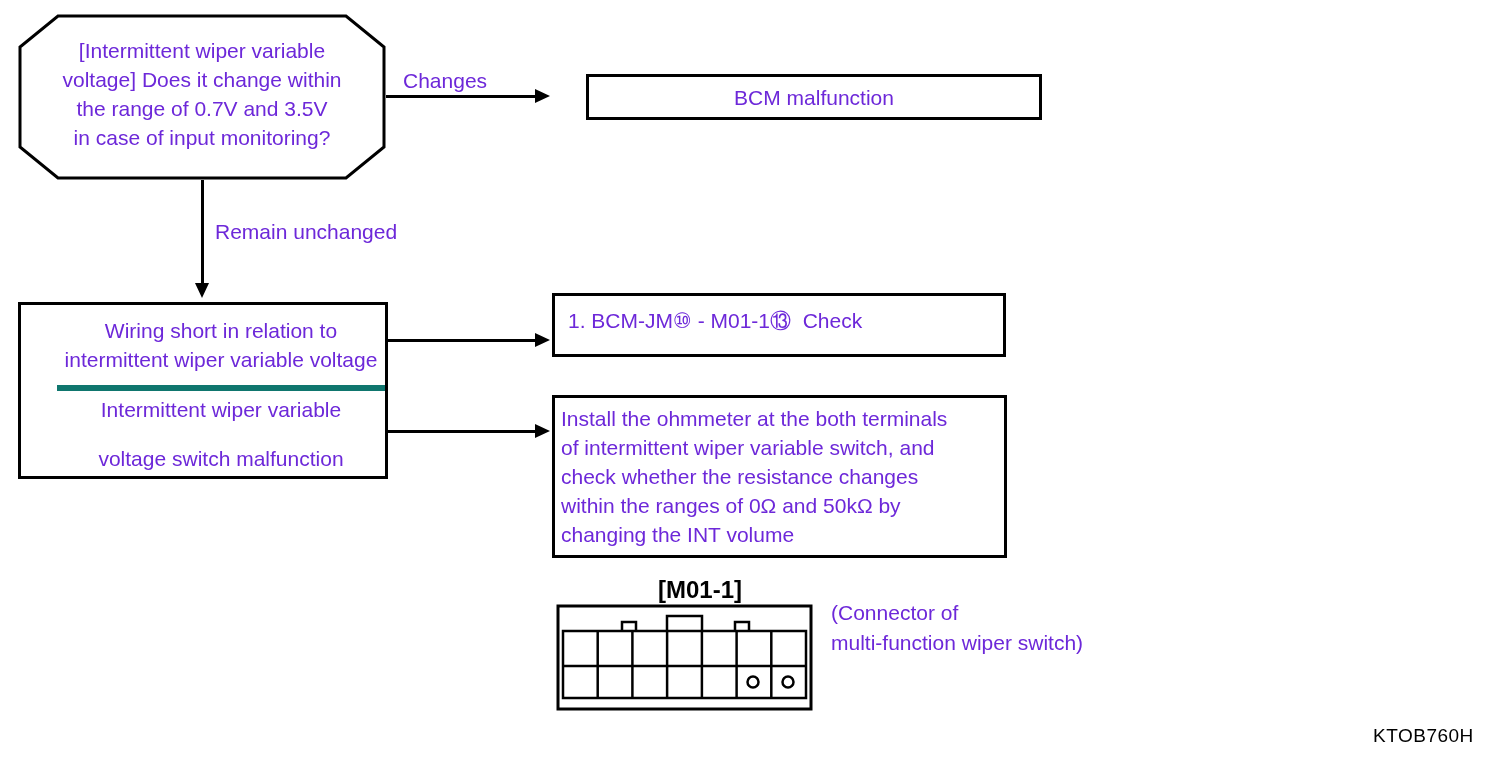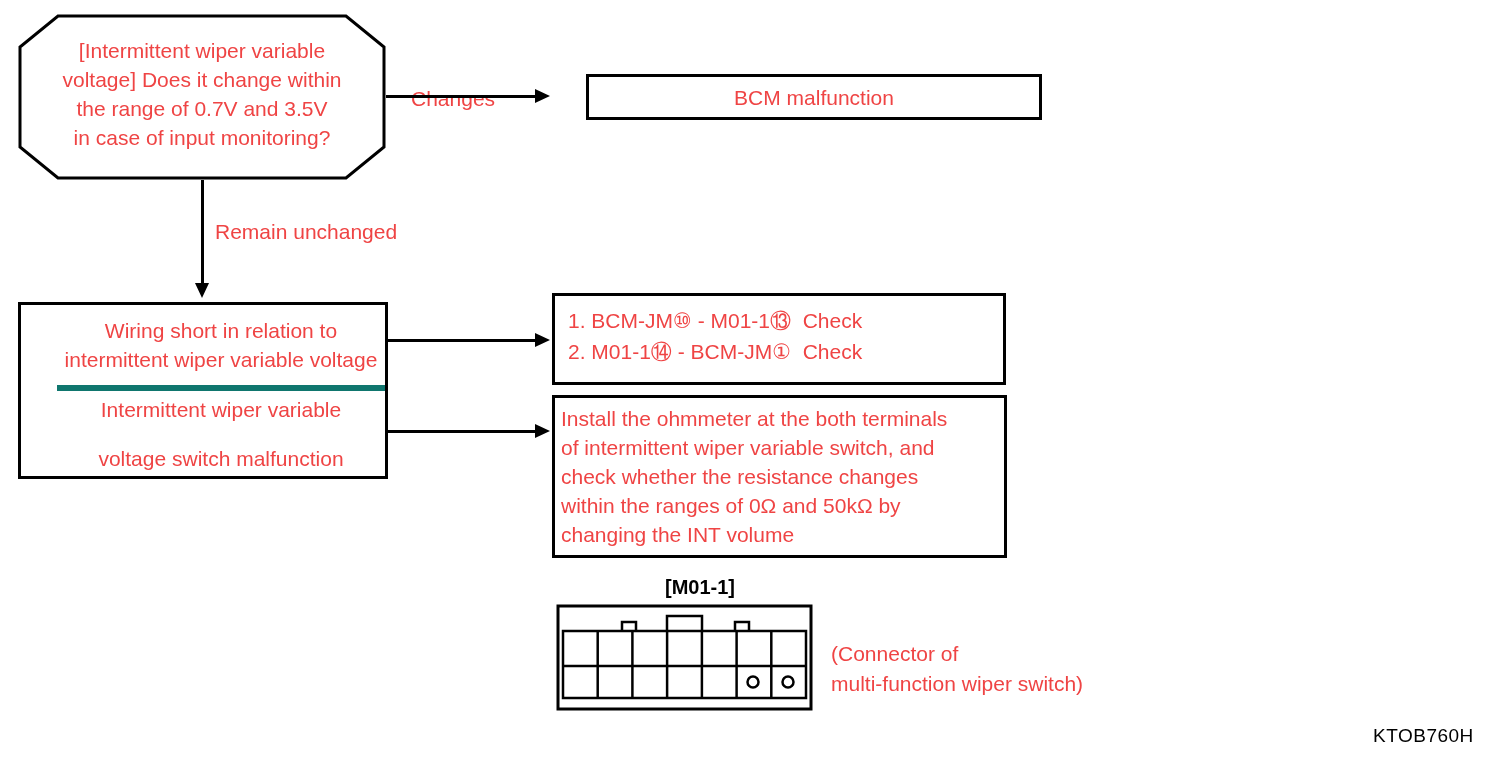--- a/index.html
+++ b/index.html
@@ -2,21 +2,21 @@
 <html><head>
 <meta charset="utf-8">
 <style>
   * { margin:0; padding:0; box-sizing:border-box; }
   html,body { background:#ffffff; }
   .page {
     position:relative; width:1504px; height:758px; background:#ffffff;
     font-family:"Liberation Sans","DejaVu Sans",sans-serif; color:#000;
     overflow:hidden;
   }
-  .txt { font-size:21px; line-height:29px; color:#ef4444; }
+  .txt { font-size:21px; line-height:29px; color:#6d28d9; }
   .abs { position:absolute; }
   .box { position:absolute; border:3px solid #000; background:#fff; }
   .center-col { display:flex; flex-direction:column; justify-content:center; align-items:center; text-align:center;margin-left:36px; }
   .hline { position:absolute; height:3px; background:#000; }
   .vline { position:absolute; width:3px; background:#000; }
   .head-right { position:absolute; width:0; height:0;
     border-top:7px solid transparent; border-bottom:7px solid transparent; border-left:15px solid #000; }
   .head-down { position:absolute; width:0; height:0;
     border-left:7px solid transparent; border-right:7px solid transparent; border-top:15px solid #000; }
   .pre { white-space:pre; }
@@ -35,21 +35,21 @@
       <polygon points="40,2 328,2 366,33 366,133 328,164 40,164 2,133 2,33" fill="#ffffff" stroke="#000000" stroke-width="3"></polygon>
     </svg>
     <div class="octagon-text txt">
       <div>[Intermittent wiper variable</div>
       <div>voltage] Does it change within</div>
       <div>the range of 0.7V and 3.5V</div>
       <div>in case of input monitoring?</div>
     </div>
   </div>
 
-  <div class="abs txt" style="left:403px; top:84px;margin-left:8px;">Changes</div>
+  <div class="abs txt" style="left:403px; top:66px;">Changes</div>
   <div class="hline" style="left:386px; top:95px; width:150px;"></div>
   <div class="head-right" style="left:535px; top:89px;"></div>
 
   <div class="box center-col txt" style="left:550px; top:74px; width:456px; height:46px;">
     <div>BCM malfunction</div>
   </div>
 
   <div class="vline" style="left:201px; top:180px; height:105px;"></div>
   <div class="head-down" style="left:195px; top:283px;"></div>
   <div class="abs txt" style="left:215px; top:217px;">Remain unchanged</div>
@@ -61,37 +61,36 @@
     </div>
     <div class="center-col txt" style="height:85px;gap:20px;">
       <div>Intermittent wiper variable</div>
       <div>voltage switch malfunction</div>
     </div>
   </div>
 
   <div class="hline" style="left:388px; top:339px; width:148px;"></div>
   <div class="head-right" style="left:535px; top:333px;"></div>
 
-  <div class="box left-text txt" style="left:552px; top:293px; width:454px; height:92px; padding:9px 0 16px 13px; line-height:31px;">
+  <div class="box left-text txt" style="left:552px; top:293px; width:454px; height:64px; padding:9px 0 16px 13px; line-height:31px;">
     <div class="pre">1. BCM-JM⑩ - M01-1⑬  Check</div>
-    <div class="pre">2. M01-1⑭ - BCM-JM①  Check</div>
   </div>
 
   <div class="hline" style="left:388px; top:430px; width:148px;"></div>
   <div class="head-right" style="left:535px; top:424px;"></div>
 
   <div class="box left-text txt" style="left:552px; top:395px; width:455px; height:163px; padding:6px 0 8px 6px;">
     <div>Install the ohmmeter at the both terminals</div>
     <div>of intermittent wiper variable switch, and</div>
     <div>check whether the resistance changes</div>
     <div>within the ranges of 0Ω and 50kΩ by</div>
     <div>changing the INT volume</div>
   </div>
 
-  <div class="abs bold" style="left:652px; top:576px; width:96px; text-align:center; font-size:20px;">[M01-1]</div>
+  <div class="abs bold" style="left:652px; top:576px; width:96px; text-align:center; font-size:24px;">[M01-1]</div>
 
   <svg class="abs" style="left:555px; top:602px;" width="260" height="110" viewBox="0 0 260 110">
 
     <rect x="67" y="20" width="14" height="10" fill="#fff" stroke="#000" stroke-width="2.5"></rect>
     <rect x="112" y="14" width="35" height="16" fill="#fff" stroke="#000" stroke-width="2.5"></rect>
     <rect x="180" y="20" width="14" height="10" fill="#fff" stroke="#000" stroke-width="2.5"></rect>
 
     <rect x="3" y="4" width="253" height="103" fill="none" stroke="#000" stroke-width="3"></rect>
 
     <rect x="8" y="29" width="243" height="67" fill="#fff" stroke="#000" stroke-width="2.5"></rect>
@@ -100,20 +99,20 @@
     <line x1="77.4" y1="29" x2="77.4" y2="96" stroke="#000" stroke-width="2.5"></line>
     <line x1="112.1" y1="29" x2="112.1" y2="96" stroke="#000" stroke-width="2.5"></line>
     <line x1="146.9" y1="29" x2="146.9" y2="96" stroke="#000" stroke-width="2.5"></line>
     <line x1="181.6" y1="29" x2="181.6" y2="96" stroke="#000" stroke-width="2.5"></line>
     <line x1="216.3" y1="29" x2="216.3" y2="96" stroke="#000" stroke-width="2.5"></line>
 
     <circle cx="198" cy="80" r="5.5" fill="none" stroke="#000" stroke-width="2.5"></circle>
     <circle cx="233" cy="80" r="5.5" fill="none" stroke="#000" stroke-width="2.5"></circle>
   </svg>
 
-  <div class="abs txt" style="left:831px; top:639px; line-height:30px;">
+  <div class="abs txt" style="left:831px; top:598px; line-height:30px;">
     <div>(Connector of</div>
     <div>multi-function wiper switch)</div>
   </div>
 
   <div class="abs" style="left:1373px; top:725px; font-size:19px; letter-spacing:0.5px;">KTOB760H</div>
 
 </div>
 
 </body></html>

